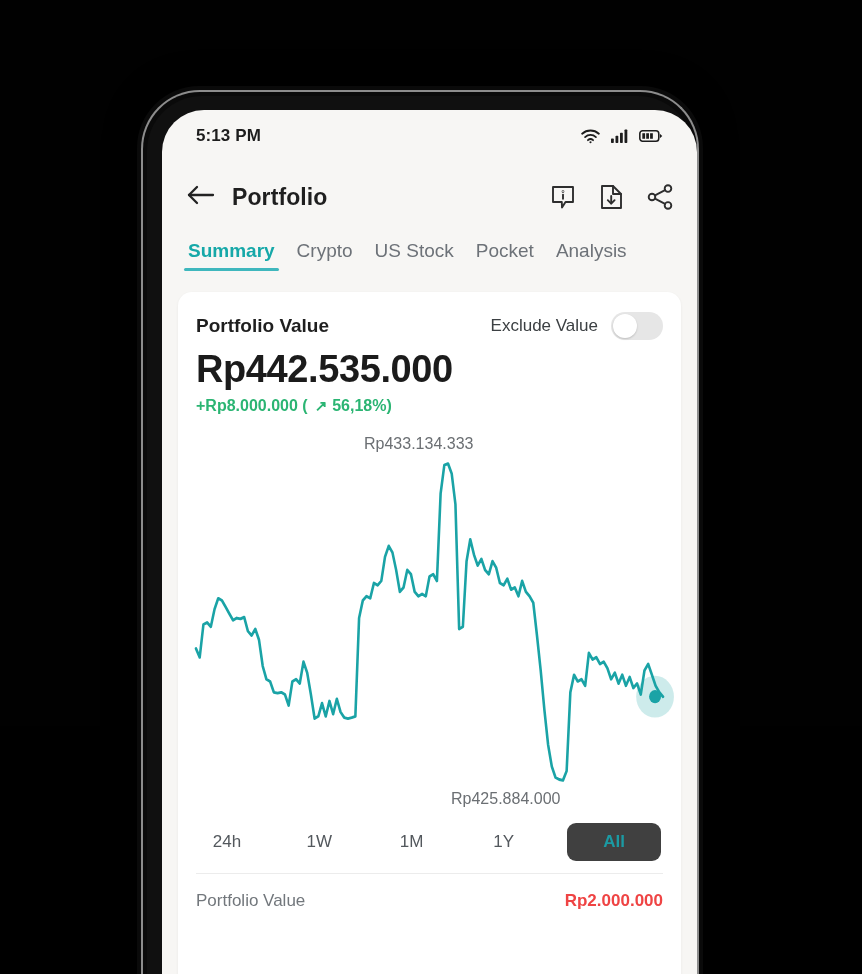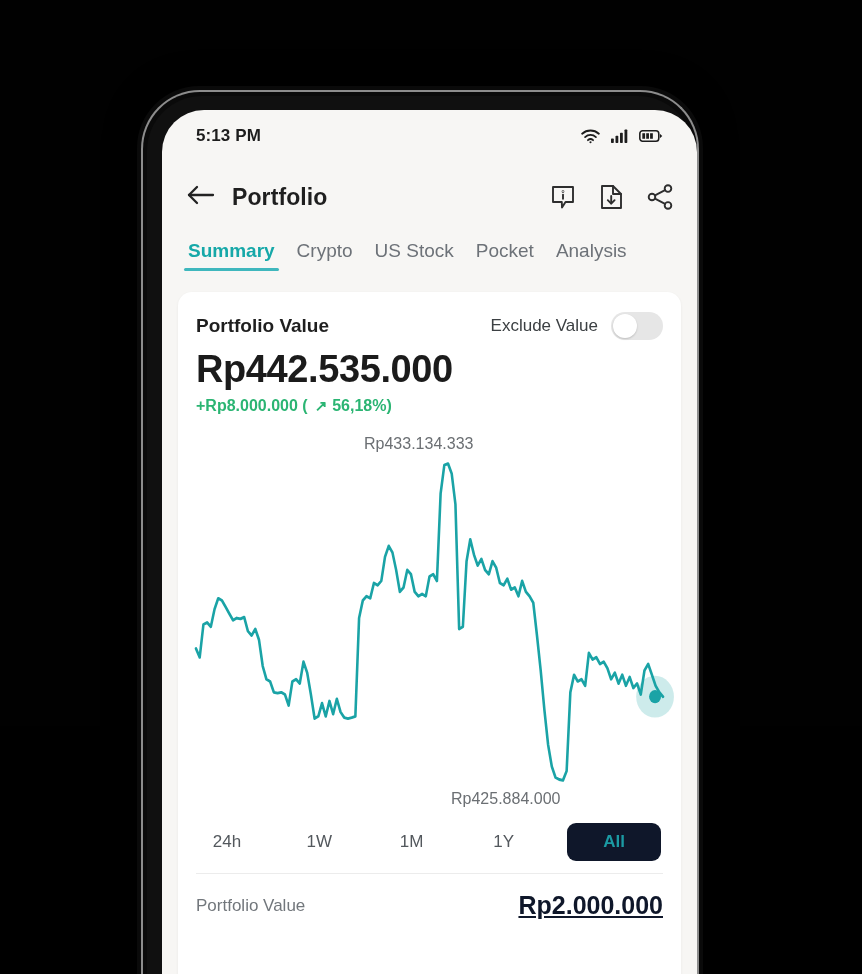--- a/index.html
+++ b/index.html
@@ -243,40 +243,40 @@
   }
   .range {
     font-size: 17px;
     color: #53585d;
     padding: 9px 14px;
     border-radius: 9px;
     min-width: 58px;
     text-align: center;
   }
   .range.active {
-    background: #0f172a;
+    background: #404040;
     color: #1b9aa3;
     font-weight: 600;
     min-width: 94px;
   }
 
   .divider {
     margin-top: 12px;
     height: 1px;
     background: #ececec;
   }
 
   .stat-row {
     display: flex;
     align-items: center;
     justify-content: space-between;
     padding-top: 17px;
   }
   .stat-label { font-size: 17px; color: #72777c; }
-  .stat-value { font-size: 25px; font-weight: 700; color: #0f172a; text-decoration: underline; }
+  .stat-value { font-size: 17px; font-weight: 700; color: #ef4444; }
 </style>
 </head>
 <body>
 
 <div id="root">
 
   <div class="phone-body"></div>
   <div class="phone-rim-inner"></div>
   <div class="phone-rim"></div>
 

